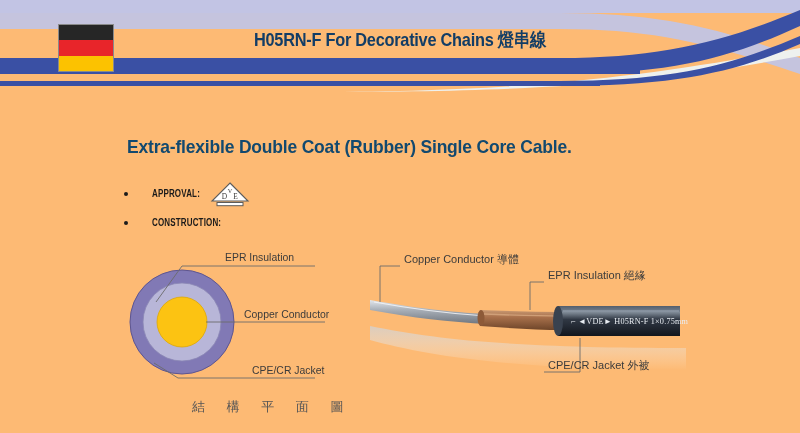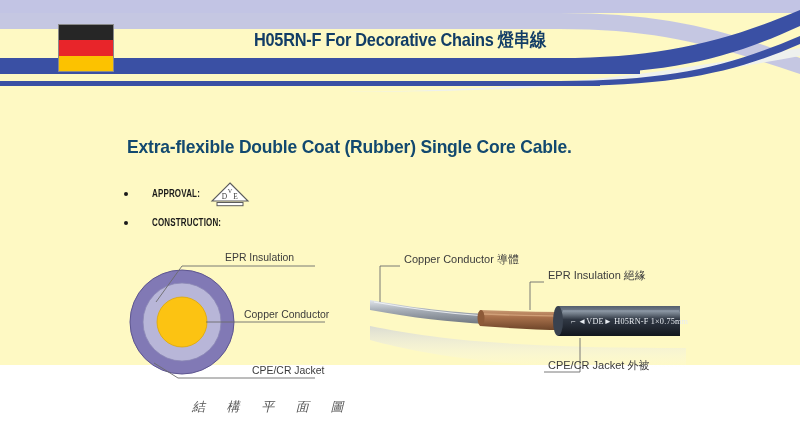--- a/index.html
+++ b/index.html
@@ -11,22 +11,22 @@
     width: 800px;
     height: 433px;
     overflow: hidden;
     font-family: "Liberation Sans", sans-serif;
     position: relative;
   }
   #page {
     position: absolute;
     left: 0; top: 0;
     width: 800px;
-    height: 365px;
-    background: #fef9c3;
+    height: 433px;
+    background: #fdba74;
   }
 
   
   #header {
     position: absolute;
     left: 0; top: 0;
     width: 800px;
     height: 92px;
     overflow: hidden;
   }
@@ -131,21 +131,21 @@
   }
 
   .caption {
     position: absolute;
     top: 398px;
     font-size: 13px;
     color: #555555;
     letter-spacing: 9px;
     white-space: nowrap;
   }
-  #caption-left  { left: 192px; font-style: italic; }
+  #caption-left  { left: 192px; }
   #caption-right { left: 522px; margin-top: 42px; }
 </style>
 </head>
 <body>
 
 <div id="page">
 
   <div id="header">
     <svg id="header-svg" width="800" height="92" viewBox="0 0 800 92">
       <defs>

